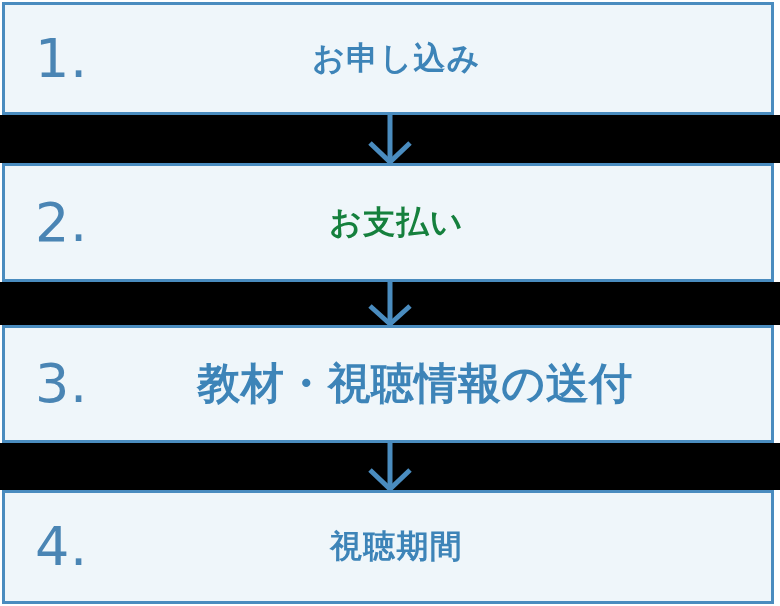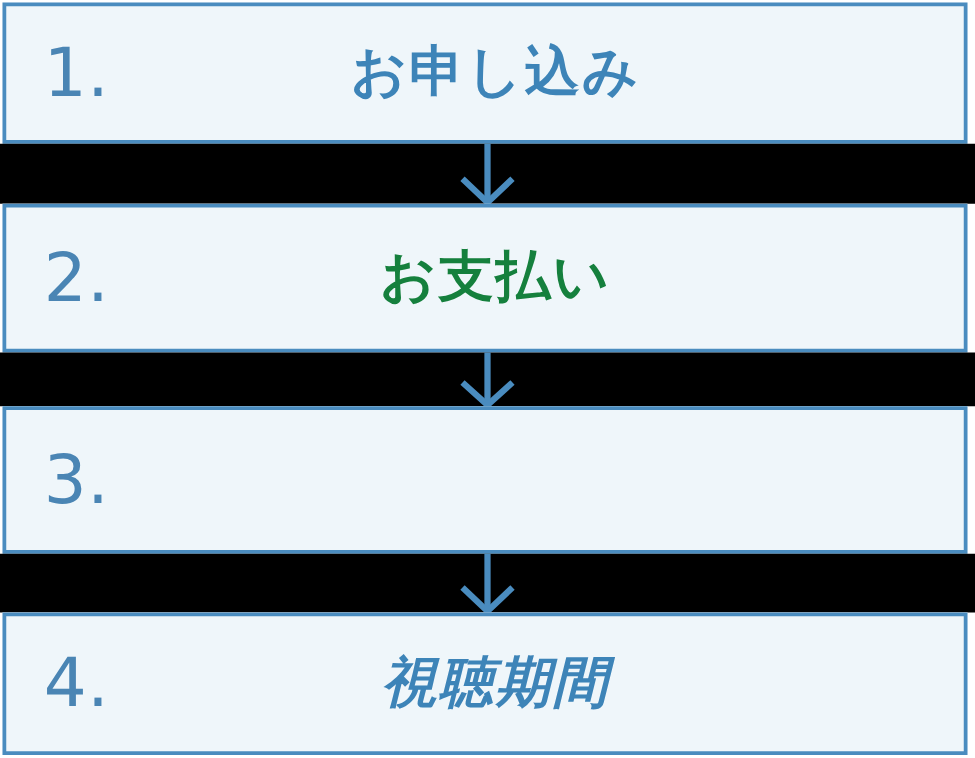--- a/index.html
+++ b/index.html
@@ -62,21 +62,21 @@
     font-weight: 400;
     letter-spacing: 0.01em;
     line-height: 1;
     font-family: "DejaVu Sans", "Liberation Sans", sans-serif;
   }
 
   .step-label {
     width: 100%;
     text-align: center;
     color: #3d84b8;
-    font-size: 44px;
+    font-size: 32px;
     font-weight: 700;
     letter-spacing: 0.04em;
     line-height: 1.1;
     font-family: "DejaVu Sans", "Liberation Sans", sans-serif;
     padding-left: 17px;
     box-sizing: border-box;
   }
 
   .step.wide .step-label {
     font-size: 43px;
@@ -108,27 +108,28 @@
 
   <div class="band" style="top: 282px; height: 43px; background: rgb(0, 0, 0);">
     <svg class="arrow" viewBox="0 0 780 43" preserveAspectRatio="none">
       <path d="M390 0 L390 41" stroke="#4a8cbf" stroke-width="5" fill="none"></path>
       <path d="M370 24 L390 42 L410 24" stroke="#4a8cbf" stroke-width="5" fill="none" stroke-linecap="butt" stroke-linejoin="miter"></path>
     </svg>
   </div>
 
   <div class="step wide" style="top: 325px; height: 118px; background: rgb(239, 246, 250); border-color: rgb(74, 140, 191);">
     <span class="step-number" style="color: rgb(74, 133, 180);">3.</span>
+    <span class="step-label" style="color: rgb(61, 132, 184);">教材・視聴情報の送付</span>
   </div>
 
   <div class="band" style="top: 443px; height: 47px; background: rgb(0, 0, 0);">
     <svg class="arrow" viewBox="0 0 780 47" preserveAspectRatio="none">
       <path d="M390 0 L390 45" stroke="#4a8cbf" stroke-width="5" fill="none"></path>
       <path d="M370 27 L390 46 L410 27" stroke="#4a8cbf" stroke-width="5" fill="none" stroke-linecap="butt" stroke-linejoin="miter"></path>
     </svg>
   </div>
 
   <div class="step" style="top: 490px; height: 114px; background: rgb(239, 246, 250); border-color: rgb(74, 140, 191);">
     <span class="step-number" style="color: rgb(74, 133, 180);">4.</span>
-    <span class="step-label" style="color: rgb(61, 132, 184); font-style: italic;">視聴期間</span>
+    <span class="step-label" style="color: rgb(61, 132, 184);">視聴期間</span>
   </div>
 
 </div>
 
 </body></html>

